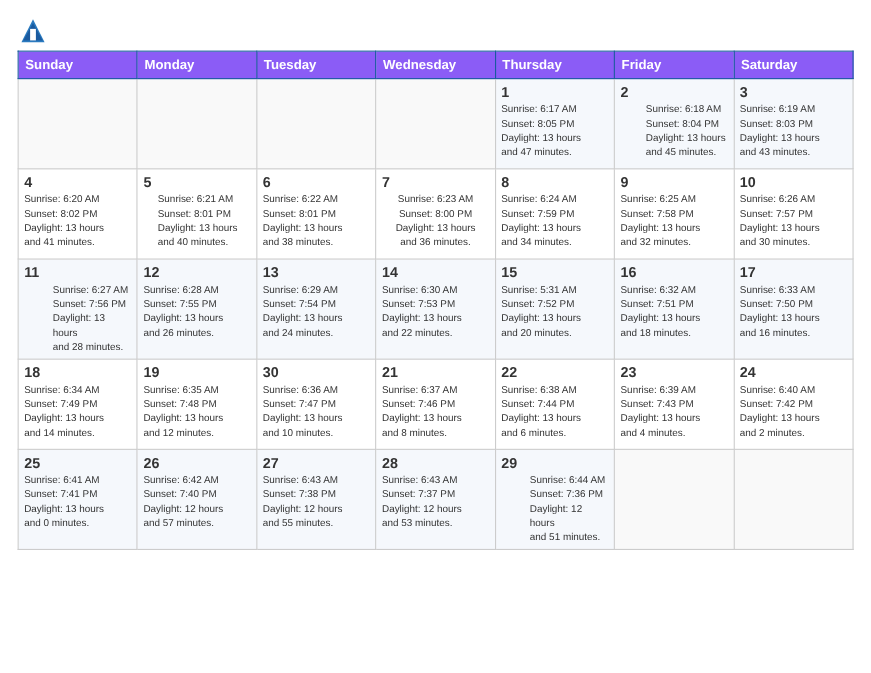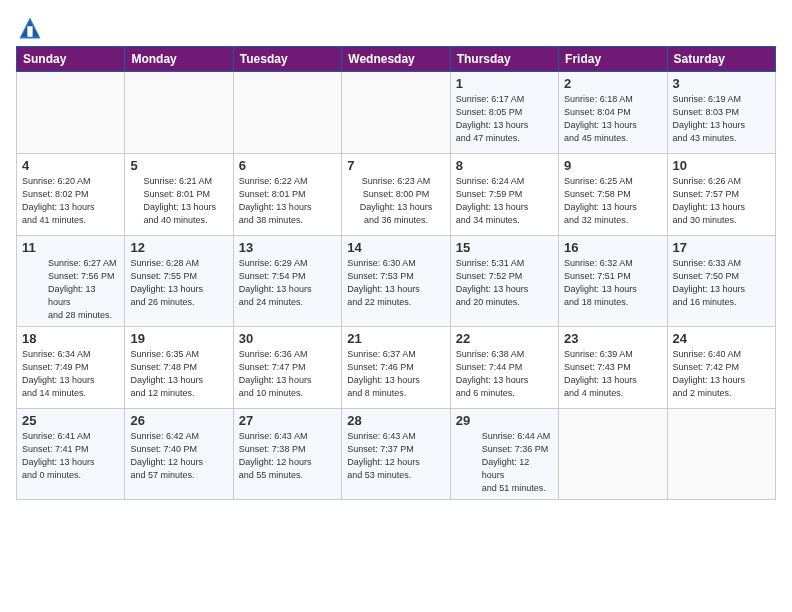--- a/index.html
+++ b/index.html
@@ -50,21 +50,21 @@
       font-size: 14px;
       color: #444;
       margin-top: 2px;
     }
     table {
       width: 100%;
       border-collapse: collapse;
       table-layout: fixed;
     }
     thead th {
-      background: #701a75;
+      background: #8b5cf6;
       color: #fff;
       font-size: 12px;
       font-weight: bold;
       text-align: left;
       padding: 5px 6px;
       border: 1px solid #1a5a9f;
     }
     tbody td {
       border: 1px solid #ccc;
       vertical-align: top;
@@ -138,21 +138,21 @@
           <td class="empty-cell"></td>
           <td>
             <span class="day-number">1</span>
             <div class="cell-text" style="white-space: pre-line;">Sunrise: 6:17 AM
 Sunset: 8:05 PM
 Daylight: 13 hours
 and 47 minutes.</div>
           </td>
           <td>
             <span class="day-number">2</span>
-            <div class="cell-text" style="white-space: pre-line;">Sunrise: 6:18 AM
+            <div class="cell-text" style="white-space: pre-line; margin-left: 23px;">Sunrise: 6:18 AM
 Sunset: 8:04 PM
 Daylight: 13 hours
 and 45 minutes.</div>
           </td>
           <td>
             <span class="day-number">3</span>
             <div class="cell-text" style="white-space: pre-line;">Sunrise: 6:19 AM
 Sunset: 8:03 PM
 Daylight: 13 hours
 and 43 minutes.</div>

